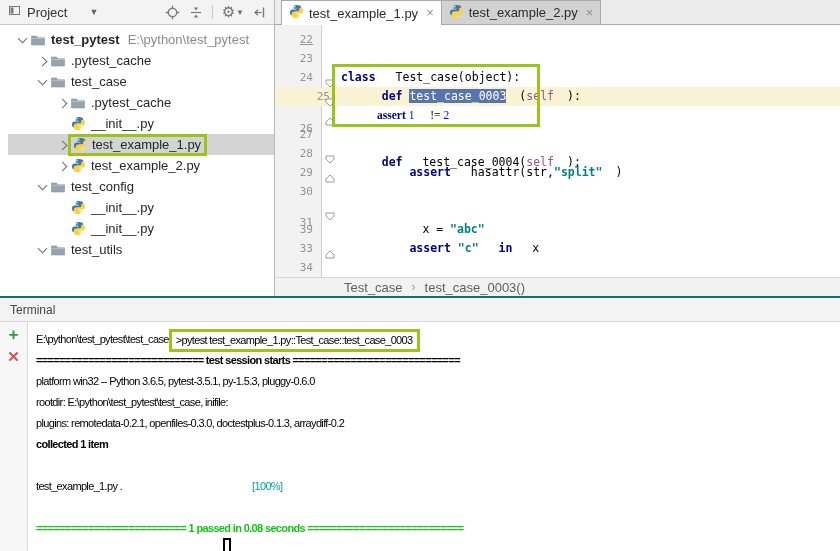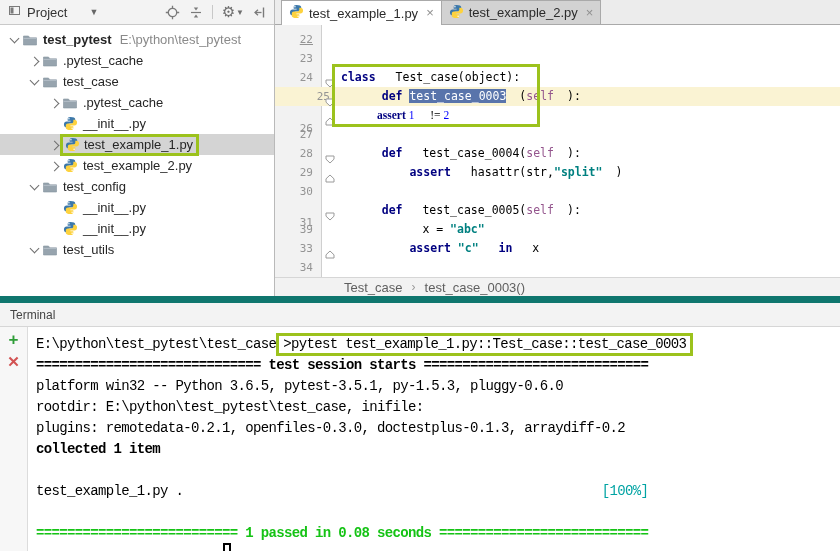--- a/index.html
+++ b/index.html
@@ -13,21 +13,21 @@
                display:flex;align-items:center;padding:0 8px;font-size:13px;color:#333;}
   .proj-title{margin-left:6px;}
   .dd-arrow{margin-left:22px;font-size:9px;color:#666;}
   .hdr-icons{margin-left:auto;display:flex;align-items:center;gap:9px;color:#7a7a7a;}
   .hdr-icons svg{display:block;}
   .hdr-divider{width:1px;height:14px;background:#c8c8c8;}
   .gear-wrap{display:flex;align-items:center;}
   .gear-glyph{font-size:15px;line-height:14px;color:#6e6e6e;}
   .gear-arrow{font-size:8px;color:#6e6e6e;margin-left:1px;}
   
-  .tree{flex:1;background:#fff;padding-top:4px;overflow:hidden;}
+  .tree{flex:1;background:#fff;padding-top:4px;overflow:hidden;padding-left:8px;}
   .tree-row{height:21px;display:flex;align-items:center;font-size:13px;white-space:nowrap;}
   .tree-row.sel{background:#d4d4d4;}
   .chev{width:16px;height:16px;position:relative;flex:none;}
   .chev i{position:absolute;left:5px;top:5px;width:6px;height:6px;
           border-right:1.6px solid #6e6e6e;border-bottom:1.6px solid #6e6e6e;}
   .chev.right i{transform:rotate(-45deg);}
   .chev.down i{transform:rotate(45deg);top:3px;}
   .ticon{width:16px;height:16px;flex:none;margin-right:5px;display:flex;align-items:center;justify-content:center;}
   .tlabel{color:#262626;}
   .tlabel.bold{font-weight:bold;}
@@ -57,30 +57,30 @@
   .tk-pl{color:#000;margin-left:13px;}
   .tk-self{color:#94558d;}
   .tk-num{color:#0000ff;}
   .tk-str{color:#008080;font-weight:bold;}
   .tk-sel{background:#5974ab;color:#fff;}
   .code-box{position:absolute;border:3px solid #9cc21d;z-index:3;}
   .breadcrumb{height:19px;box-sizing:border-box;background:#f2f2f2;border-top:1px solid #d6d6d6;
               display:flex;align-items:center;padding-left:69px;font-size:13px;color:#5f5f5f;gap:9px;}
   .bc-sep{color:#999;font-size:12px;}
   
-  .terminal{height:255px;box-sizing:border-box;border-top:7px solid #0f766e;display:flex;flex-direction:column;}
+  .terminal{height:255px;box-sizing:border-box;border-top:2px solid #0f766e;display:flex;flex-direction:column;}
   .term-header{height:24px;box-sizing:border-box;background:#f3f3f3;border-bottom:1px solid #d6d6d6;
                display:flex;align-items:center;padding-left:10px;font-size:12px;color:#454545;}
   .term-body{flex:1;display:flex;min-height:0;}
   .term-toolbar{width:28px;box-sizing:border-box;background:#f7f7f7;border-right:1px solid #dcdcdc;
                 display:flex;flex-direction:column;align-items:center;padding-top:5px;gap:7px;flex:none;}
   .tb-plus{color:#2e9d37;font-size:17px;font-weight:bold;line-height:16px;}
   .tb-close{color:#d25252;font-size:15px;font-weight:bold;line-height:14px;}
   .term-content{flex:1;position:relative;background:#fff;overflow:hidden;padding:7px 0 0 8px;
-                font-family:Liberation Mono, monospace;font-size:14px;letter-spacing:-0.65px;
+                font-family:Liberation Sans, sans-serif;font-size:11px;letter-spacing:-0.65px;
                 line-height:21px;white-space:pre;color:#000;}
   .tl{height:21px;}
   .seg-bold{font-weight:bold;}
   .seg-cyan{color:#00a3a3;}
   .seg-green{color:#15c315;font-weight:bold;}
   .seg-box{display:inline-block;border:3px solid #9cc21d;padding:0 4px;margin:-3px 0;
            line-height:17px;vertical-align:middle;}
   .term-cursor{position:absolute;width:8px;height:17px;border:2px solid #000;box-sizing:border-box;}
 </style>
 </head>
@@ -302,27 +302,26 @@
           <div class="cline" style="top: 24px;"></div>
           <div class="lnum" style="top: 43px;">24</div>
           <div class="cline" style="top: 43px;"><span class="tk-kw">class </span><span class="tk-pl">Test_case(object):</span></div>
           <div class="lnum" style="top: 62px; padding-left: 17px;">25</div>
           <div class="cline" style="top: 62px;"><span class="tk-pl">    </span><span class="tk-kw">def </span><span class="tk-sel">test_case_0003</span><span class="tk-pl">(</span><span class="tk-self">self</span><span class="tk-pl">):</span></div>
           <div class="lnum" style="top: 94px;">26</div>
           <div class="cline" style="top: 81px; font-family: Liberation Serif, serif;"><span class="tk-pl">        </span><span class="tk-kw">assert </span><span class="tk-num">1</span><span class="tk-pl"> != </span><span class="tk-num">2</span></div>
           <div class="lnum" style="top: 100px;">27</div>
           <div class="cline" style="top: 100px;"></div>
           <div class="lnum" style="top: 119px;">28</div>
-          <div class="cline" style="top: 119px;"><span class="tk-pl">    </span><span class="tk-kw">def </span><span class="tk-pl">test_case_0004(</span><span class="tk-self">self</span><span class="tk-pl">):</span></div>
+          <div class="cline" style="top: 128px;"><span class="tk-pl">    </span><span class="tk-kw">def </span><span class="tk-pl">test_case_0004(</span><span class="tk-self">self</span><span class="tk-pl">):</span></div>
           <div class="lnum" style="top: 138px;">29</div>
           <div class="cline" style="top: 138px;"><span class="tk-pl">        </span><span class="tk-kw">assert </span><span class="tk-pl">hasattr(str,</span><span class="tk-str">"split"</span><span class="tk-pl">)</span></div>
           <div class="lnum" style="top: 157px;">30</div>
           <div class="cline" style="top: 157px;"></div>
           <div class="lnum" style="top: 188px;">31</div>
-          <div class="cline" style="top: 176px;"><span class="tk-pl">    </span><span class="tk-kw">def </span><span class="tk-pl">test_case_0005(</span><span class="tk-self">self</span><span class="tk-pl">):</span></div>
           <div class="lnum" style="top: 195px;">39</div>
           <div class="cline" style="top: 195px;"><span class="tk-pl">        </span><span class="tk-pl">x = </span><span class="tk-str">"abc"</span></div>
           <div class="lnum" style="top: 214px;">33</div>
           <div class="cline" style="top: 214px;"><span class="tk-pl">        </span><span class="tk-kw">assert </span><span class="tk-str">"c"</span><span class="tk-pl"> </span><span class="tk-kw">in</span><span class="tk-pl"> x</span></div>
           <div class="lnum" style="top: 233px;">34</div>
           <div class="cline" style="top: 233px;"></div>
           <span class="fold" style="top: 48px;"><svg width="10" height="9" viewBox="0 0 10 9">
               <path d="M1 1h8v3.2L5 8 1 4.2z" fill="#fff" stroke="#9a9a9a"></path>
             </svg></span>
           <span class="fold" style="top: 67px;"><svg width="10" height="9" viewBox="0 0 10 9">

